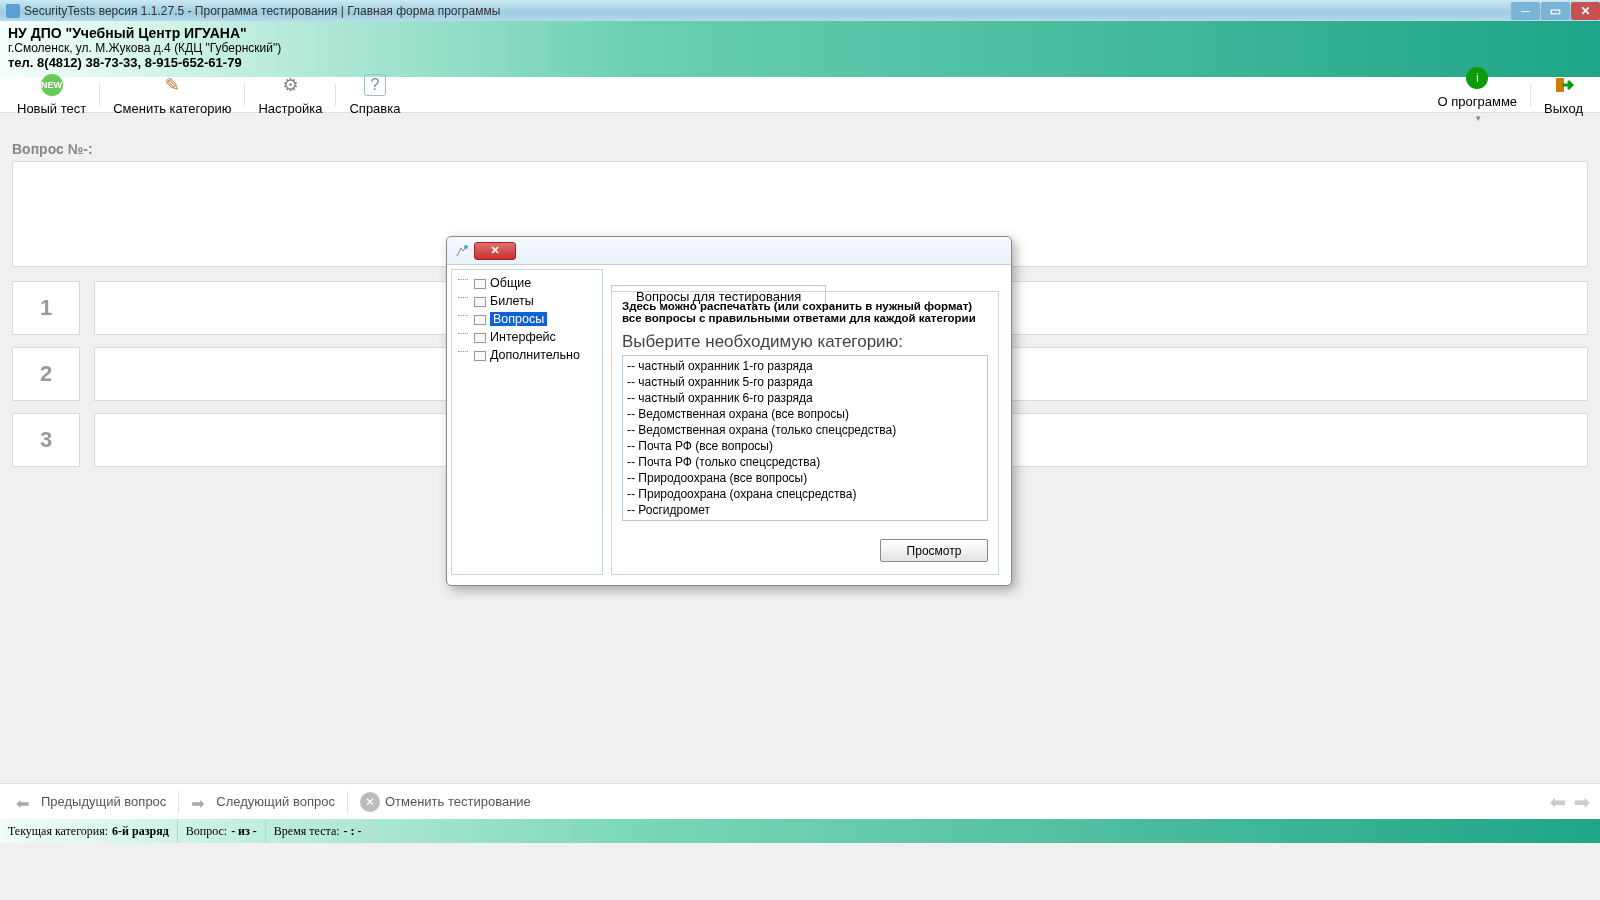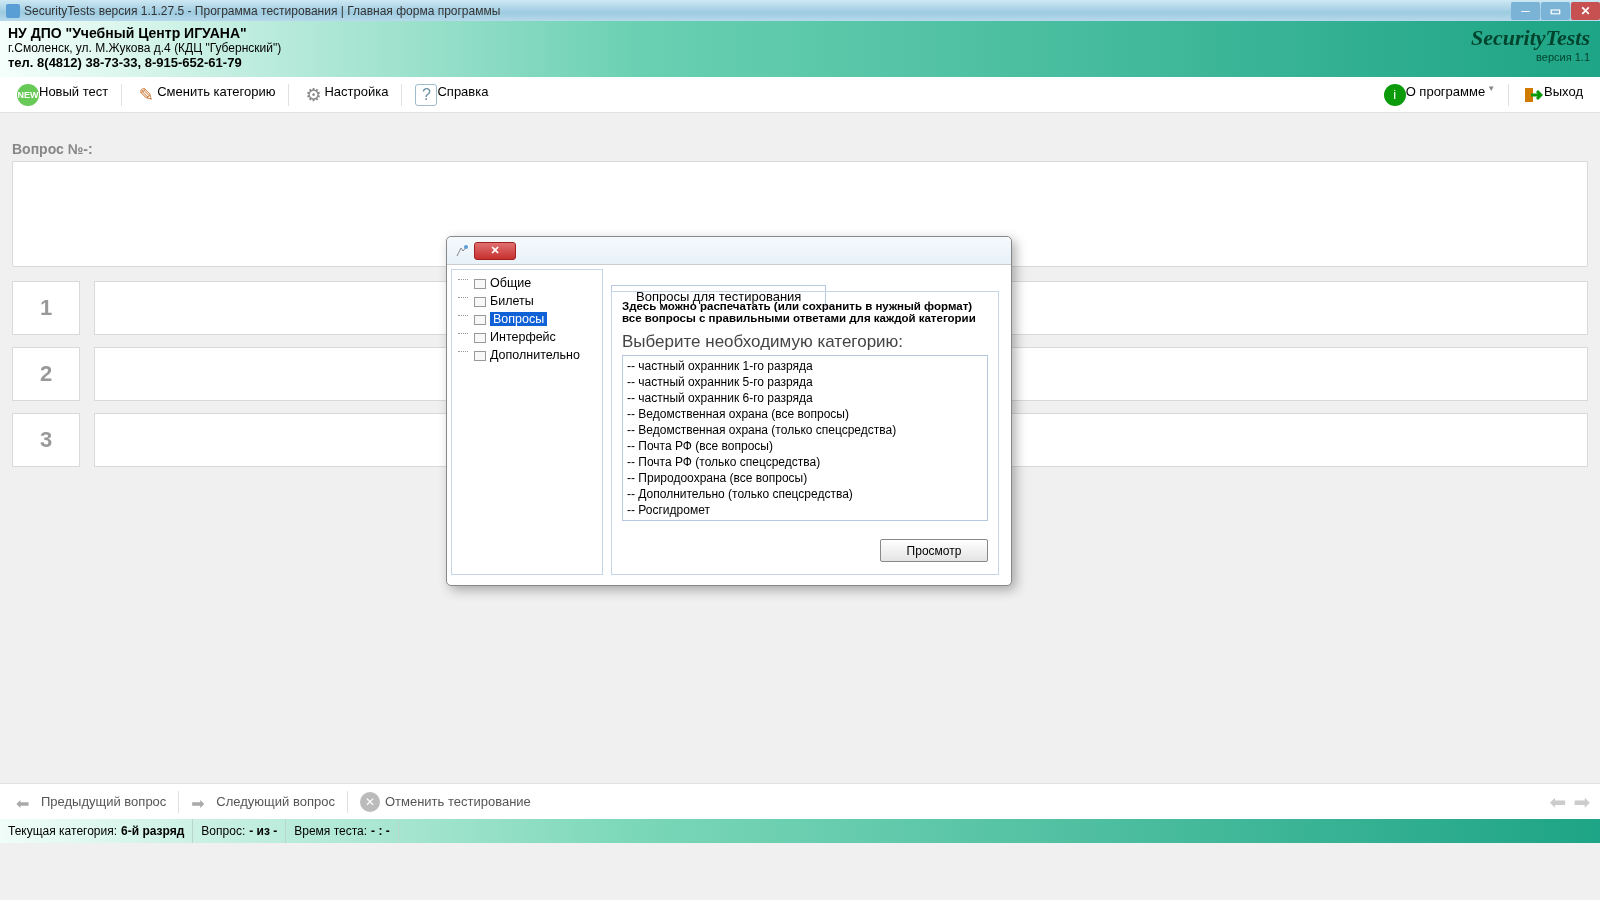--- a/index.html
+++ b/index.html
@@ -16,21 +16,21 @@
   
   .header-band { height: 56px; background: linear-gradient(to right, #f5fffb, #6ad0b2 40%, #1ea486); display:flex; justify-content:space-between; padding: 4px 10px 0 8px; }
   .org { color:#000; font-size:12px; }
   .org .name { font-weight:bold; font-size:14px; }
   .brand { text-align:right; color:#00442d; }
   .brand .logo { font-style: italic; font-weight: bold; font-size: 22px; font-family: 'Brush Script MT', cursive; }
   .brand .ver { font-size: 11px; }
   
   
   .toolbar { height: 36px; background:#fff; border-bottom:1px solid #e0e0e0; display:flex; align-items:center; padding:0 6px; }
-  .tool { display:flex; padding:2px 10px; border:1px solid transparent; border-radius:3px; cursor:pointer; }
+  .tool { display:flex; align-items:center; gap:5px; padding:2px 10px; border:1px solid transparent; border-radius:3px; cursor:pointer;flex-direction:column; }
   .sep { width:1px; height:22px; background:#e0e0e0; margin:0 2px; }
   .tool .ic { width:22px; height:22px; display:flex; align-items:center; justify-content:center; border-radius:50%; }
   .ic.new{ background:#67c956; color:#fff; font-size:9px; font-weight:bold; }
   .ic.edit{ color:#c9702d; font-size:18px; }
   .ic.gear{ color:#888; font-size:18px; }
   .ic.help{ color:#6d8fa3; font-size:16px; border:1px solid #a0bccc; border-radius:3px; }
   .ic.info{ background:#0a9a0a; color:#fff; border-radius:50%; }
   .ic.exit{ font-size:18px; }
   .spacer{flex:1;}
   .dropdown-arrow{font-size:8px; color:#888; margin-left:2px;}
@@ -46,21 +46,21 @@
   
   .navbar { height:36px; background:#fff; border-top:1px solid #e3e3e3; display:flex; align-items:center; padding:0 6px; }
   .navbtn { display:flex; align-items:center; gap:5px; padding:2px 10px; color:#555; cursor:pointer; }
   .navbtn .arrow { width:20px; height:16px; color:#aaa; font-size:16px; }
   .navclose { width:20px; height:20px; background:#bbb; border-radius:50%; color:#fff; display:flex; align-items:center; justify-content:center; font-size:12px; }
   .navspacer{flex:1;}
   .pagearrow{width:24px;height:20px;color:#ccc;font-size:20px;display:flex;align-items:center;justify-content:center;}
   
   
   .statusbar { height:24px; background: linear-gradient(to right, #f0fdf8, #7ad7b8 40%, #1ea486); display:flex; align-items:center; font-size:12px; }
-  .statusbar .cell { padding:12px 8px; border-right:1px solid #b8d6cd; height:100%; display:flex; align-items:center; gap:4px; }
+  .statusbar .cell { padding:12px 8px; border-right:1px solid #b8d6cd; height:100%; display:flex; align-items:center; gap:4px;font-family:Liberation Serif, serif; }
   .statusbar .bold{font-weight:bold;}
   
   
   .modal { position:absolute; left:446px; top:236px; width:566px; height:350px; background:#fff; border:1px solid #888; box-shadow: 4px 4px 12px rgba(0,0,0,0.3); border-radius:5px; }
   .modal-tb { height:28px; background:linear-gradient(#f5f9fc,#e8f1f9); border-bottom:1px solid #ccc; display:flex; align-items:center; padding:0 4px 0 8px; font-size:12px; color:#333; border-radius:5px 5px 0 0; }
   .modal-tb .tic { width:14px; height:14px; margin-right:5px; }
   .modal-tb .title{flex:1;}
   .modal-tb .closebtn { width:42px; height:18px; background:linear-gradient(#e07070,#c83030); border:1px solid #a02020; border-radius:3px; color:#fff; display:flex; align-items:center; justify-content:center; font-size:11px; font-weight:bold; }
   .modal-body{ display:flex; height:calc(100% - 34px); padding:4px; }
   .tree { width:152px; border:1px solid #c5d6e8; background:#fff; padding:4px 2px; }
@@ -89,24 +89,20 @@
     <div class="winbtn close">✕</div>
   </div>
 </div>
 
 <div class="header-band">
   <div class="org">
     <div class="name">НУ ДПО "Учебный Центр ИГУАНА"</div>
     <div>г.Смоленск, ул. М.Жукова д.4 (КДЦ "Губернский")</div>
     <div style="font-weight:bold; font-size:13px;">тел. 8(4812) 38-73-33, 8-915-652-61-79</div>
   </div>
-  <div class="brand">
-    <div class="logo">SecurityTests</div>
-    <div class="ver">версия 1.1</div>
-  </div>
 </div>
 
 <div class="toolbar">
   <div class="tool">
     <span class="ic new">NEW</span>
     <span>Новый тест</span>
   </div>
   <div class="sep"></div>
   <div class="tool">
     <span class="ic edit">✎</span>
@@ -217,21 +213,21 @@
         <div class="sel-label">Выберите необходимую категорию:</div>
         <div class="listbox" id="catlist">
             <div>-- частный охранник 1-го разряда</div>
             <div>-- частный охранник 5-го разряда</div>
             <div>-- частный охранник 6-го разряда</div>
             <div>-- Ведомственная охрана (все вопросы)</div>
             <div>-- Ведомственная охрана (только спецсредства)</div>
             <div>-- Почта РФ (все вопросы)</div>
             <div>-- Почта РФ (только спецсредства)</div>
             <div>-- Природоохрана (все вопросы)</div>
-            <div>-- Дополнительно (только спецсредства)</div>
+            <div>-- Природоохрана (охрана спецсредства)</div>
             <div>-- Росгидромет</div>
             <div>-- Центробанк, Сбербанк, Инкассация, Спецсвязь</div>
           </div>
         <button class="view-btn">Просмотр</button>
       </div>
     </div>
   </div>
 </div>
 
 </body></html>

